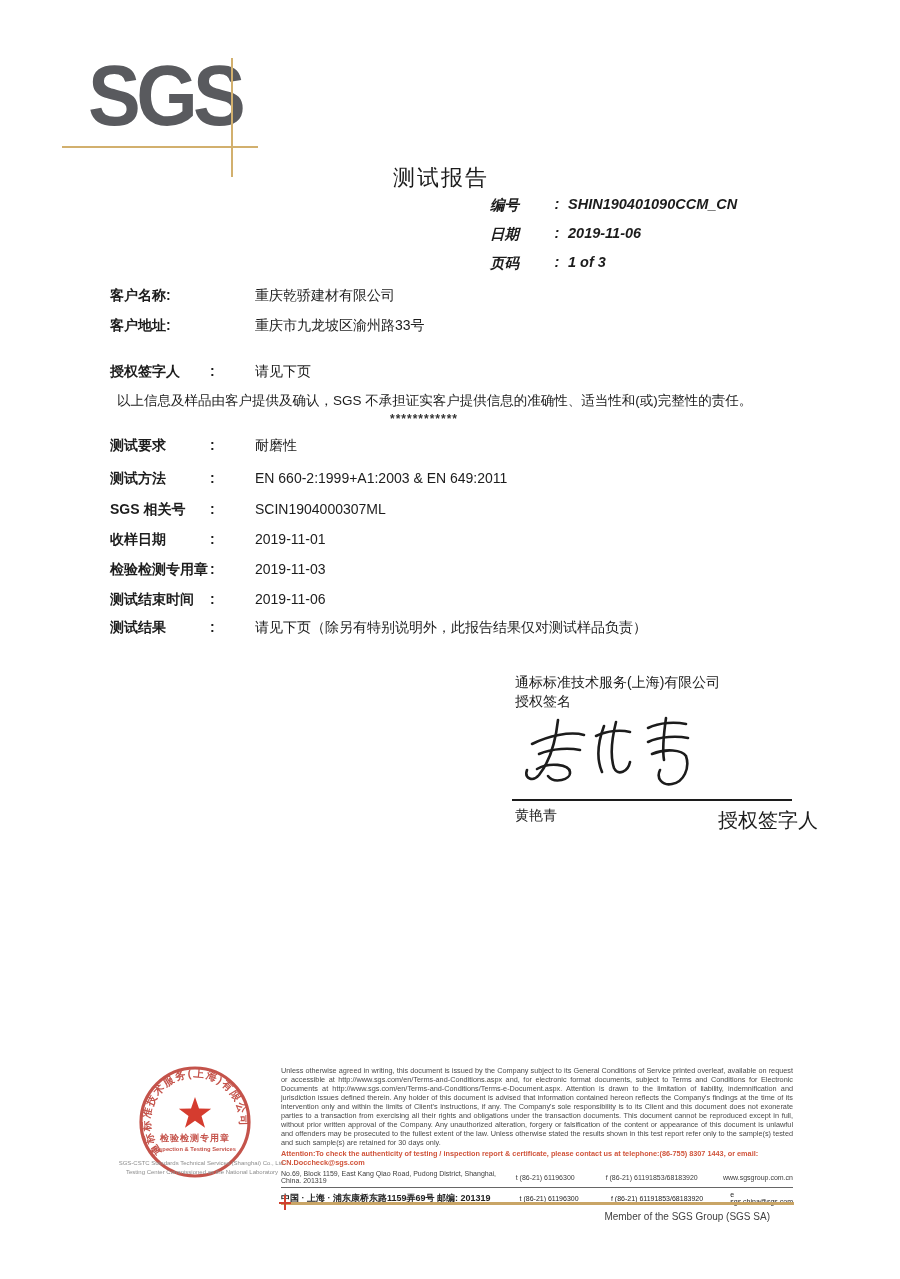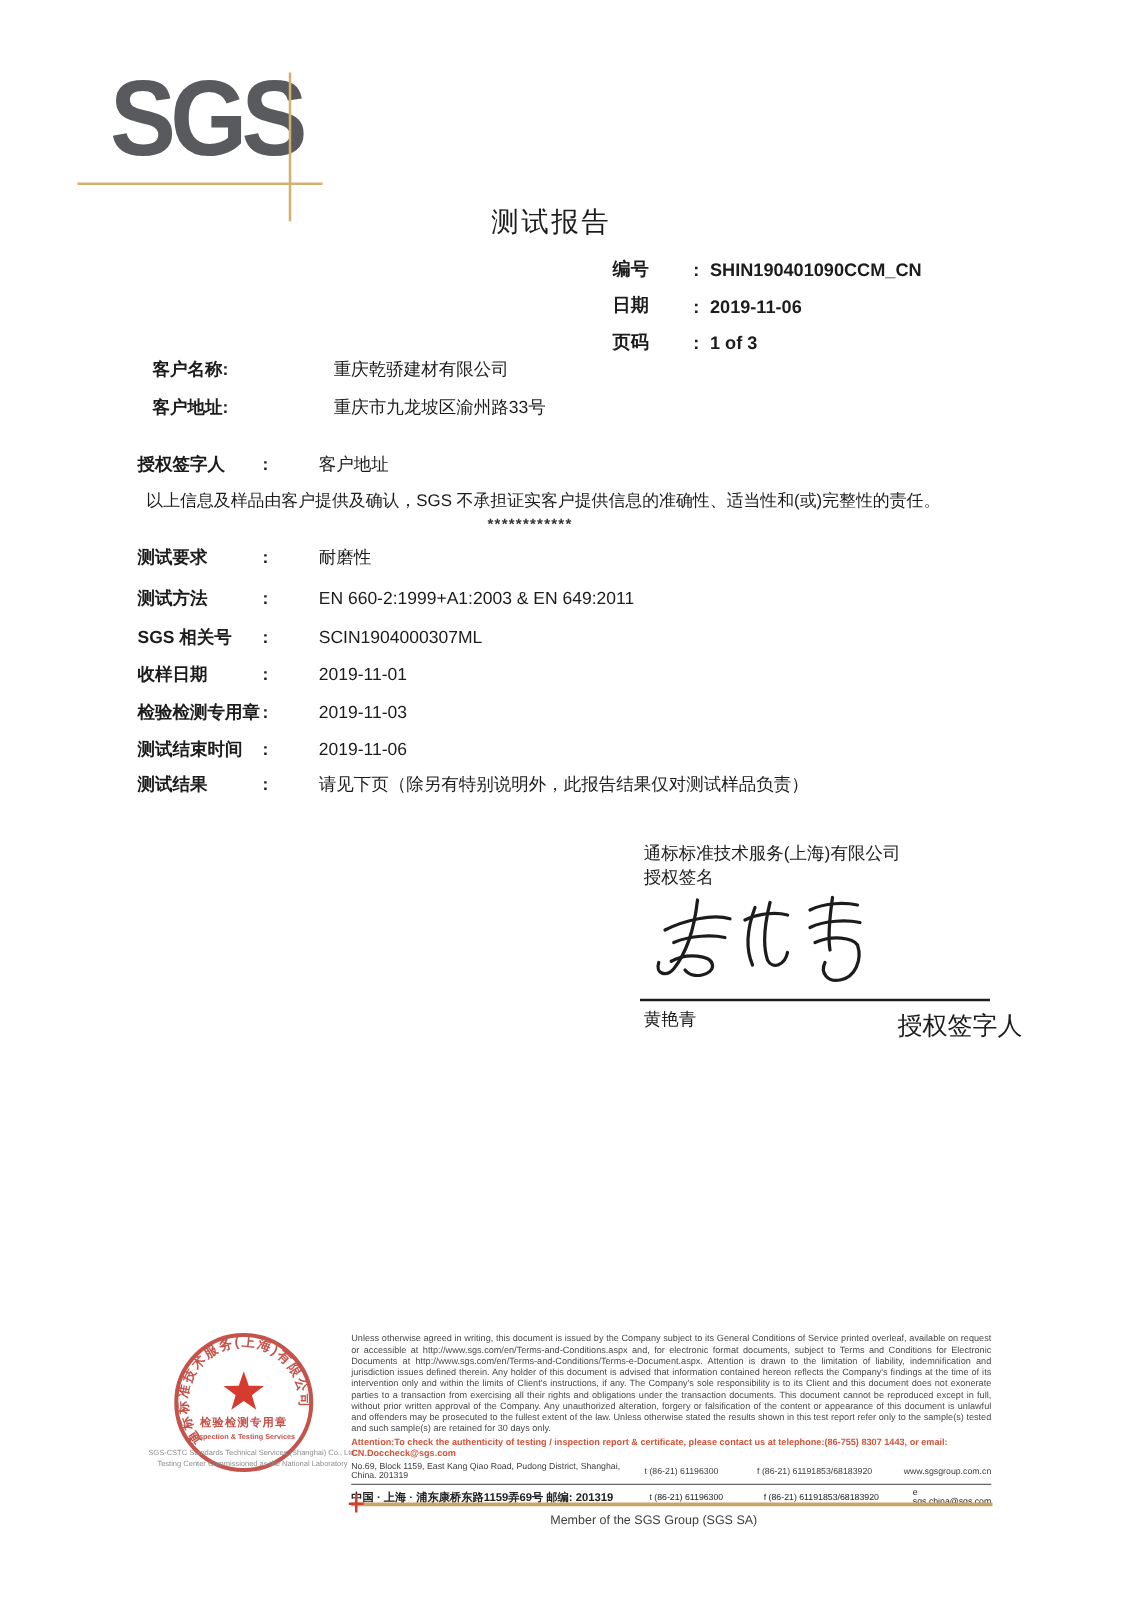--- a/index.html
+++ b/index.html
@@ -16,29 +16,29 @@
     position:absolute;left:88px;top:52px;
     font-size:86px;font-weight:bold;color:#595a5e;
     letter-spacing:-5px;line-height:1;
     transform:scaleX(.92);transform-origin:left top;
   }
   .logo-vline{position:absolute;left:231px;top:58px;width:2px;height:119px;background:#d2b06e;}
   .logo-hline{position:absolute;left:62px;top:146px;width:196px;height:2px;background:#d2b06e;}
   
   .doc-title{position:absolute;left:393px;top:163px;font-size:22px;font-weight:normal;letter-spacing:2px;}
   .hdr-fields{position:absolute;left:490px;top:196px;font-size:14.5px;font-weight:bold;}
-  .hdr-row{display:flex;height:29px;align-items:flex-end;}
+  .hdr-row{display:flex;height:29px;align-items:flex-start;font-style:italic;}
   .hdr-label{width:56px;}
   .hdr-colon{width:22px;text-align:center;}
   
   .row{position:absolute;left:110px;font-size:14px;display:flex;}
   .row .lbl{font-weight:bold;width:100px;}
   .row .col{width:45px;font-weight:bold;}
   .row .val{white-space:nowrap;}
-  .client-row .lbl{width:145px;margin-left:12px;}
+  .client-row .lbl{width:145px;}
   .disclaimer{position:absolute;left:105px;top:392px;width:690px;font-size:13.5px;text-indent:12px;}
   .stars{position:absolute;left:390px;top:412px;font-size:12px;font-weight:bold;letter-spacing:1px;color:#333;}
   
   .sig-company{position:absolute;left:515px;top:674px;font-size:14px;}
   .sig-label{position:absolute;left:515px;top:693px;font-size:14px;}
   .sig-svg{position:absolute;left:518px;top:712px;}
   .sig-line{position:absolute;left:512px;top:799px;width:280px;height:2px;background:#1c1c1c;}
   .sig-name{position:absolute;left:515px;top:807px;font-size:14px;}
   .sig-title{position:absolute;left:718px;top:807px;font-size:20px;}
   
@@ -53,21 +53,21 @@
   .addr-row{display:flex;align-items:center;margin-top:3px;color:#3c3c3c;}
   .addr-en{font-size:7px;}
   .addr-cn{font-size:9px;font-weight:bold;border-top:1px solid #666;margin-top:3px;padding-top:3px;color:#222;}
   .c-addr{width:240px;}
   .c-tel{width:92px;}
   .c-fax{width:120px;}
   .c-web{flex:1;}
   .foot-goldline{position:absolute;left:281px;top:1202px;width:513px;height:2.5px;background:#c9a566;}
   .reg-cross-v{position:absolute;left:284px;top:1195px;width:1.6px;height:15px;background:#d0402e;}
   .reg-cross-h{position:absolute;left:279px;top:1202px;width:12px;height:1.6px;background:#d0402e;}
-  .foot-member{position:absolute;left:288px;top:1211px;width:470px;text-align:center;font-size:10px;color:#3f3f3f;}
+  .foot-member{position:absolute;left:300px;top:1211px;width:470px;text-align:right;font-size:10px;color:#3f3f3f;}
 </style>
 </head>
 <body>
 
 <div class="page">
 
   <div class="logo-text">SGS</div>
   <div class="logo-vline"></div>
   <div class="logo-hline"></div>
 
@@ -96,21 +96,21 @@
     <span class="val">重庆乾骄建材有限公司</span>
   </div>
   <div class="row client-row" style="top:317px">
     <span class="lbl">客户地址:</span>
     <span class="val">重庆市九龙坡区渝州路33号</span>
   </div>
 
   <div class="row" style="top:363px">
     <span class="lbl">授权签字人</span>
     <span class="col">:</span>
-    <span class="val">客户地址</span>
+    <span class="val">请见下页</span>
   </div>
 
   <div class="disclaimer">以上信息及样品由客户提供及确认，SGS 不承担证实客户提供信息的准确性、适当性和(或)完整性的责任。</div>
   <div class="stars">************</div>
 
   <div class="row" style="top:437px">
     <span class="lbl">测试要求</span>
     <span class="col">:</span>
     <span class="val">耐磨性</span>
   </div>

